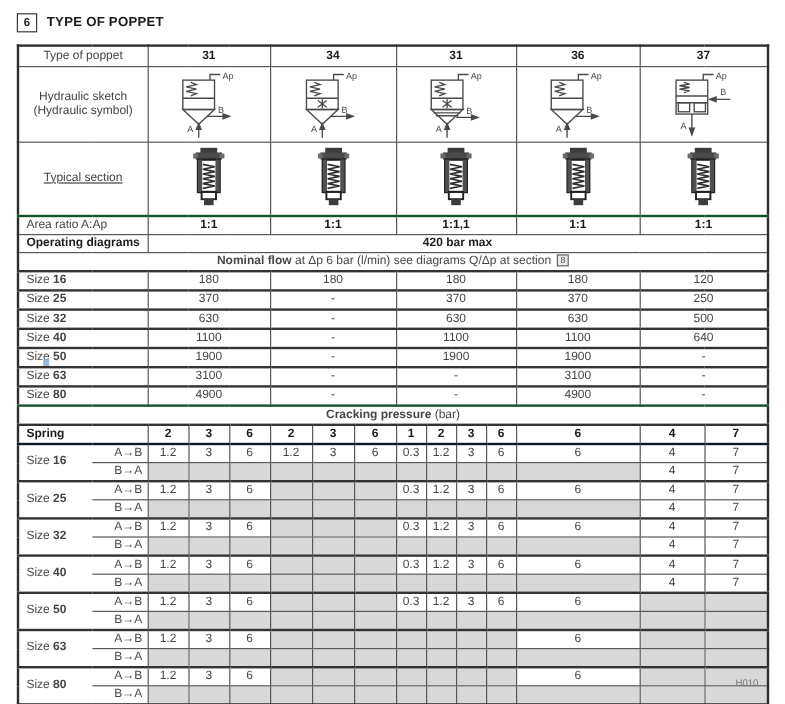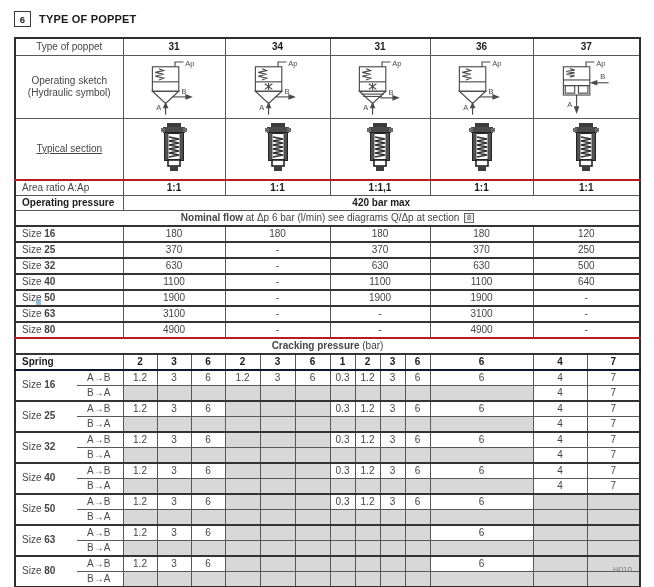--- a/index.html
+++ b/index.html
@@ -24,25 +24,25 @@
     text-align:center;vertical-align:middle;line-height:1.05;
     color:#454545;overflow:hidden;white-space:nowrap;
   }
   td.lbl{text-align:left;padding-left:6px;}
   td.bold, .bold{font-weight:bold;color:#1c1c1c;}
   td.gray{background:var(--gray,#d8d8d8);}
   tr.h-header td{height:16px;}
   tr.h-sketch td{height:62px;}
   tr.h-section td{height:60px;text-decoration:underline;}
   tr.flow-row td{border-top:2px solid #333333;}
-  tr.thick-top td{border-top:2px solid #b91c1c;}
+  tr.thick-top td{border-top:2px solid #14532d;}
   tr#spring-row td{border-top:2px solid #333333;border-bottom:2px solid #0f172a;}
   tr.group-top td{border-top:2px solid #333333;}
   td.size-cell{border-right:none;}
-  td.dir-cell{border-left:none;padding-right:4px;color:#4a4a4a;}
+  td.dir-cell{border-left:none;text-align:right;padding-right:4px;color:#4a4a4a;}
   .two-line{white-space:normal;line-height:1.25;}
   .secbox{display:inline-block;border:1px solid #666;background:#ececec;
     font-size:7.5px;line-height:8px;padding:0 2px;margin-left:2px;vertical-align:1px;color:#444;}
   .sk{display:block;margin:0 auto;}
   .sect{display:block;margin:0 auto;}
   .footer-code{position:absolute;right:22px;top:565px;font-size:8px;color:#777;margin-left:14px;}
   .artifact{position:absolute;left:36px;top:299px;width:5px;height:6px;
     background:var(--artifact,#7fb2d9);opacity:.85;}
   svg text{font-family:"Liberation Sans","DejaVu Sans",sans-serif;}
 </style>
@@ -95,21 +95,21 @@
       <td colspan="2">Type of poppet</td>
       <td colspan="3" class="bold">31</td>
       <td colspan="3" class="bold">34</td>
       <td colspan="4" class="bold">31</td>
       <td class="bold">36</td>
       <td colspan="2" class="bold">37</td>
     </tr>
 
     <tr class="h-sketch">
       <td colspan="2" class="two-line">
-        <span>Operating sketch</span><br>
+        <span>Hydraulic sketch</span><br>
         <span>(Hydraulic symbol)</span>
       </td>
       <td colspan="3">
         <svg class="sk" viewBox="0 0 104 60" width="98" height="57">
           <g stroke="#4a4a4a" fill="none" stroke-width="1.2">
             <polyline points="52,8 52,3 61,3"></polyline>
             <rect x="28" y="8" width="28" height="26"></rect>
             <line x1="28" y1="24" x2="56" y2="24"></line>
             <polyline points="35,10 40,12 31,14 40,16 31,18 40,20 35,22"></polyline>
             <polygon points="28,34 56,34 42,47"></polygon>
@@ -235,21 +235,21 @@
     <tr class="thick-top">
       <td colspan="2" class="lbl">Area ratio A:Ap</td>
       <td colspan="3" class="bold">1:1</td>
       <td colspan="3" class="bold">1:1</td>
       <td colspan="4" class="bold">1:1,1</td>
       <td class="bold">1:1</td>
       <td colspan="2" class="bold">1:1</td>
     </tr>
 
     <tr>
-      <td colspan="2" class="lbl bold">Operating pressure</td>
+      <td colspan="2" class="lbl bold">Operating diagrams</td>
       <td colspan="13" class="bold">420 bar max</td>
     </tr>
 
     <tr>
       <td colspan="15">
         <b>Nominal flow</b><span> at Δp 6 bar (l/min) see diagrams Q/Δp at section </span><span class="secbox">8</span>
       </td>
     </tr>
   </tbody>
 

